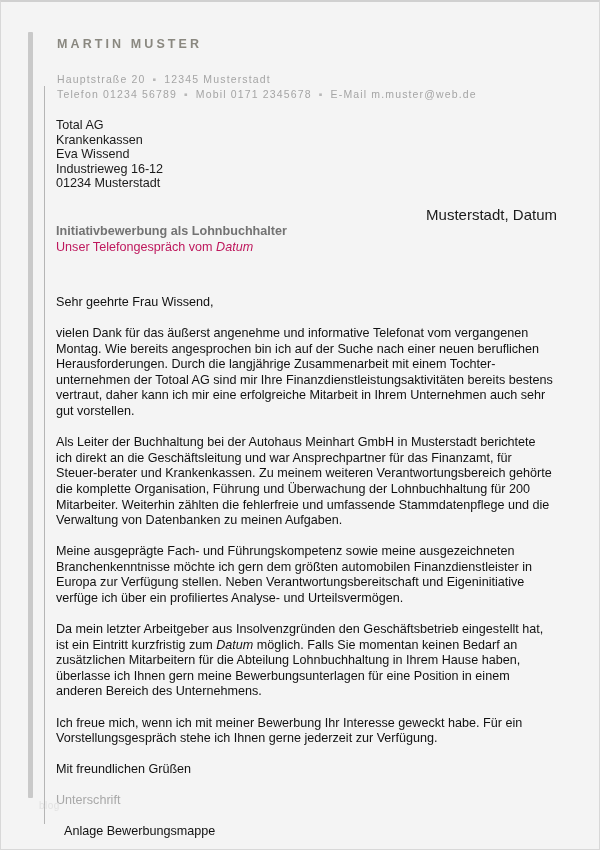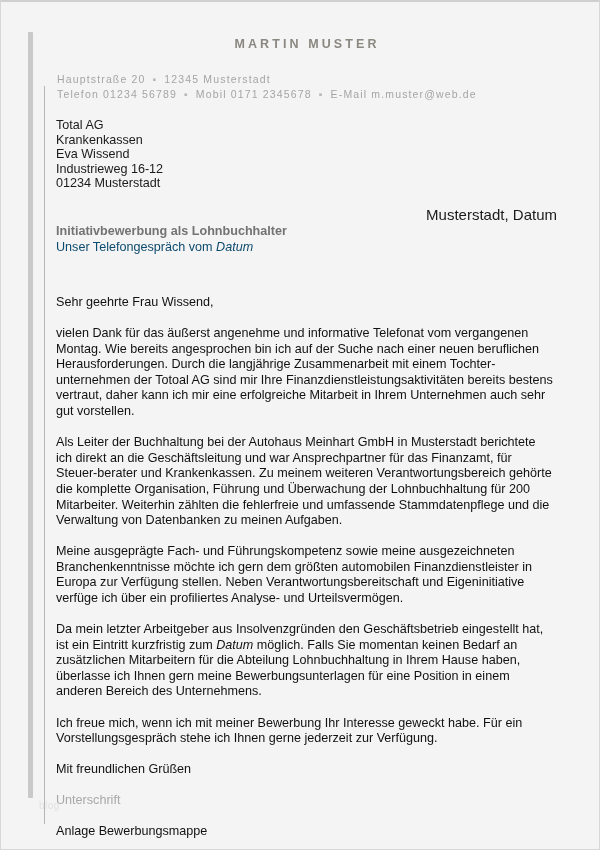--- a/index.html
+++ b/index.html
@@ -54,21 +54,20 @@
   }
   .sender-name {
     font-size: 12.5px;
     font-weight: bold;
     letter-spacing: 3.1px;
     color: #8a8880;
     text-transform: uppercase;
     line-height: 16px;
     white-space: nowrap;
     font-variant: small-caps;
-    text-align: center;
   }
   .sender-contact {
     margin-top: 20px;
     font-size: 10.5px;
     letter-spacing: 1.15px;
     color: #a5a5a5;
     line-height: 15px;
     white-space: nowrap;
   }
   .sender-contact .sep {
@@ -107,21 +106,21 @@
     width: 500px;
   }
   .subject-main {
     font-size: 12.6px;
     font-weight: bold;
     color: #737373;
     line-height: 16px;
   }
   .subject-sub {
     font-size: 12.6px;
-    color: #0c4a6e;
+    color: #be185d;
     line-height: 16px;
   }
   .subject-sub i { font-style: italic; }
 
   
   .body-block {
     position: absolute;
     left: 55px;
     top: 293px;
     width: 498px;
@@ -139,21 +138,21 @@
   .para i, .salutation i { font-style: italic; }
 
   .closing {
     margin: 0 0 15.5px 0;
   }
   .signature-placeholder {
     margin: 0 0 15.5px 0;
     color: #a8a8a8;
   }
   .enclosure {
-    margin: 0;
+    margin: 8px;
   }
 
   
   .watermark {
     position: absolute;
     left: 38px;
     top: 798px;
     font-size: 10px;
     color: #e2e2e2;
     letter-spacing: 0.5px;

